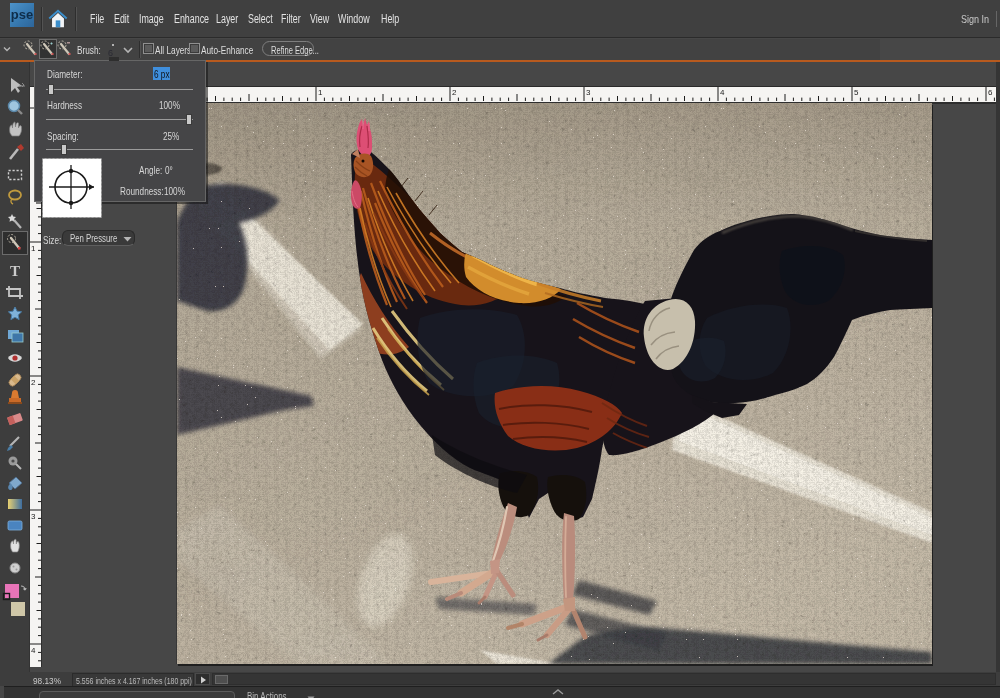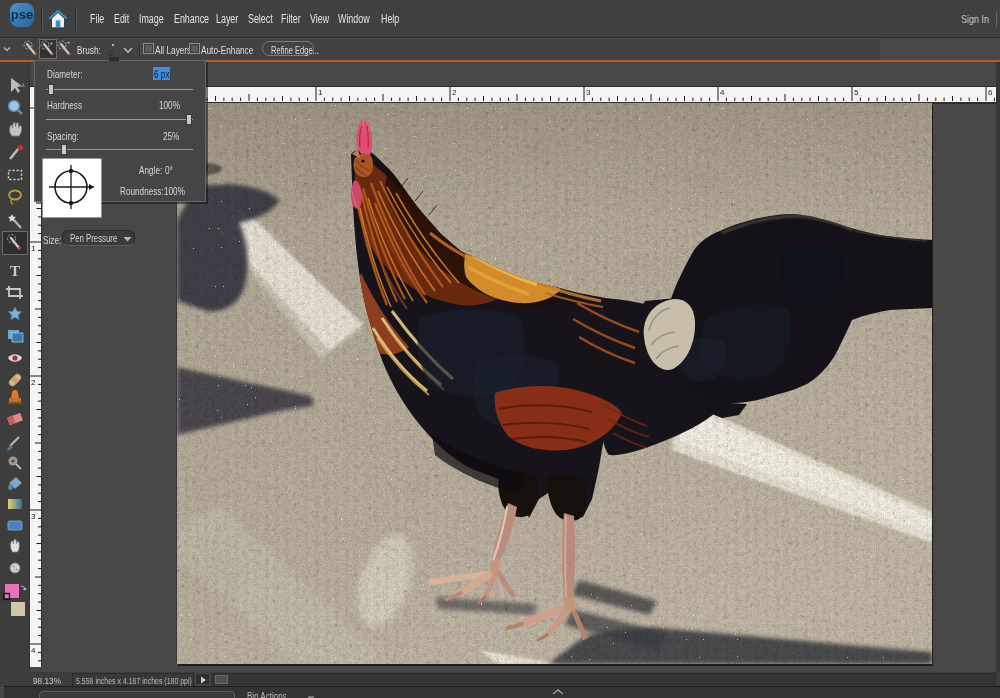--- a/index.html
+++ b/index.html
@@ -5,21 +5,21 @@
   * { margin:0; padding:0; box-sizing:border-box; }
   html,body { width:1000px; height:698px; overflow:hidden; background:#474747;
     font-family:"Liberation Sans", sans-serif; }
   .abs { position:absolute; }
   #app { position:relative; width:1000px; height:698px; }
   
   #menubar { position:absolute; left:0; top:0; width:1000px; height:38px;
     background:#404040; border-bottom:1px solid #2b2b2b; }
   .menu { position:absolute; top:12px; font-size:12px; color:#e3e3e3;
     transform:scaleX(0.74); transform-origin:0 0; white-space:nowrap; }
-  #pselogo { position:absolute; left:10px; top:3px; width:24px; height:24px; border-radius:8px;
+  #pselogo { position:absolute; left:10px; top:3px; width:24px; height:24px; border-radius:0;
     background:linear-gradient(135deg,#4e93c9 0%,#3779b0 55%,#2d659a 100%);
     color:#0e2d4a; font-weight:bold; font-size:13px; text-align:center; line-height:23px; }
   .vsep { position:absolute; width:1px; background:#2e2e2e; box-shadow:1px 0 0 #535353; }
   #signin { position:absolute; top:13px; left:961px; font-size:11px; color:#c9c9c9;
     transform:scaleX(0.82); transform-origin:0 0; white-space:nowrap; }
   
   #optbar { position:absolute; left:0; top:39px; width:880px; height:21px; background:#424242; }
   #orangeline { position:absolute; left:0; top:60px; width:1000px; height:2px; background:#b85a1e; }
   .opttxt { position:absolute; font-size:11px; color:#dedede;
     transform:scaleX(0.75); transform-origin:0 0; white-space:nowrap; }

